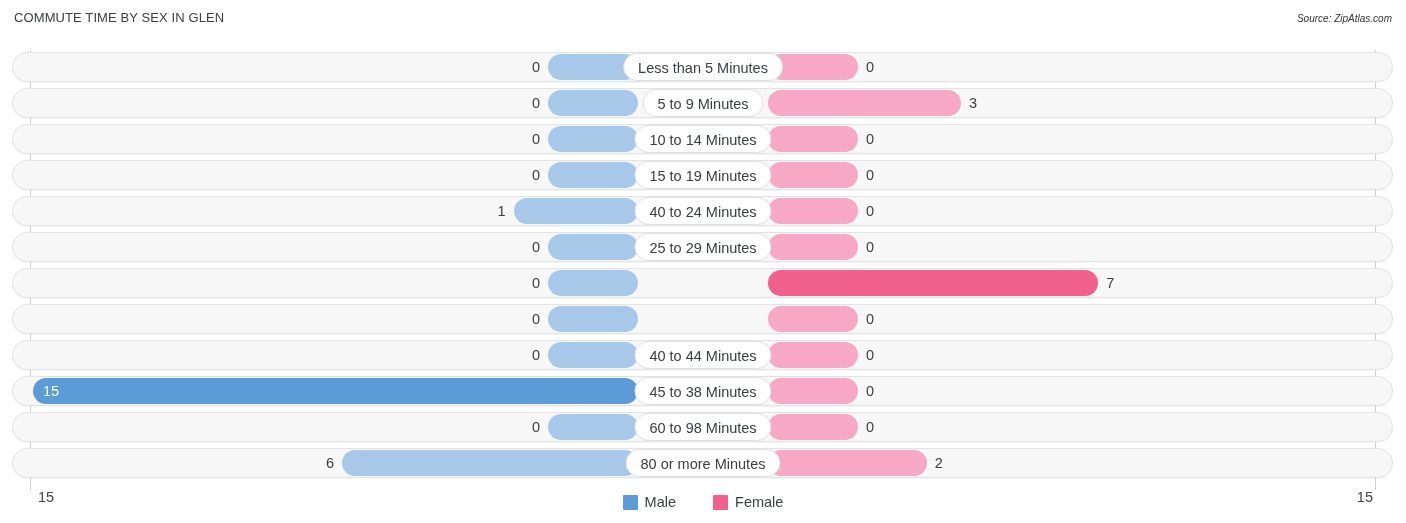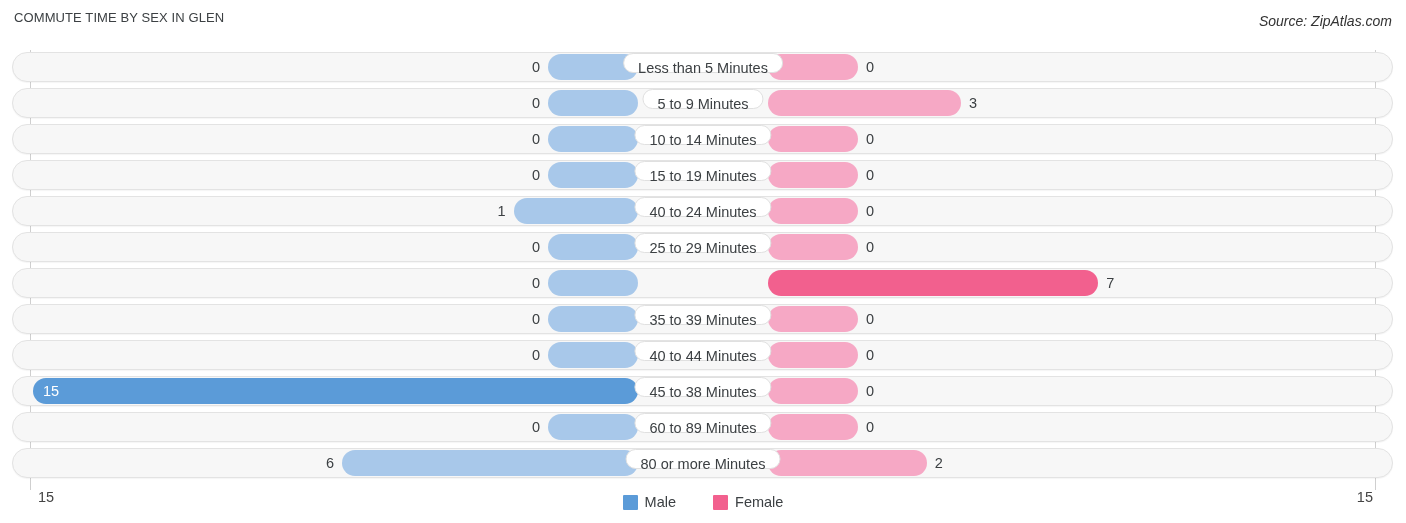--- a/index.html
+++ b/index.html
@@ -29,21 +29,21 @@
     font-size: 13px;
     font-weight: 400;
     color: #3c4043;
     letter-spacing: 0.1px;
     white-space: nowrap;
   }
   .source-note {
     position: absolute;
     right: 14px;
     top: 13px;
-    font-size: 14px;
+    font-size: 10px;
     font-style: italic;
     color: #333333;
     white-space: nowrap;
   }
 
   
   .plot {
     position: absolute;
     left: 0;
     top: 50px;
@@ -137,21 +137,21 @@
     line-height: 30px;
     font-size: 14.5px;
     color: #ffffff;
     white-space: nowrap;
   }
 
   
   .cat-pill {
     position: absolute;
     top: 1px;
-    height: 20px;
+    height: 28px;
     line-height: 28px;
     background: #ffffff;
     border: 1px solid #e0e0e0;
     border-radius: 14px;
     font-size: 14.5px;
     color: #3c4043;
     text-align: left;
     padding: 0 14px;
     box-sizing: border-box;
     white-space: nowrap;
@@ -286,21 +286,20 @@
             <div class="val female-val" style="left: 1106.33px;">7</div>
           </div>
         </div>
         <div class="row">
           <div class="track"></div>
           <div class="bars">
             <div class="bar male" style="left: 548px; width: 90px;"></div>
             <div class="bar female" style="left: 768px; width: 90px;"></div>
             <div class="val male-val" style="left: 488px; width: 52px;">0</div>
             <div class="val female-val" style="left: 866px;">0</div>
-            <div class="cat-pill">35 to 39 Minutes</div>
           </div>
         </div>
         <div class="row">
           <div class="track"></div>
           <div class="bars">
             <div class="bar male" style="left: 548px; width: 90px;"></div>
             <div class="bar female" style="left: 768px; width: 90px;"></div>
             <div class="val male-val" style="left: 488px; width: 52px;">0</div>
             <div class="val female-val" style="left: 866px;">0</div>
             <div class="cat-pill">40 to 44 Minutes</div>
@@ -316,21 +315,21 @@
             <div class="cat-pill">45 to 38 Minutes</div>
           </div>
         </div>
         <div class="row">
           <div class="track"></div>
           <div class="bars">
             <div class="bar male" style="left: 548px; width: 90px;"></div>
             <div class="bar female" style="left: 768px; width: 90px;"></div>
             <div class="val male-val" style="left: 488px; width: 52px;">0</div>
             <div class="val female-val" style="left: 866px;">0</div>
-            <div class="cat-pill">60 to 89 Minutes</div>
+            <div class="cat-pill">60 to 98 Minutes</div>
           </div>
         </div>
         <div class="row">
           <div class="track"></div>
           <div class="bars">
             <div class="bar male" style="left: 342px; width: 296px;"></div>
             <div class="bar female" style="left: 768px; width: 158.667px;"></div>
             <div class="val male-val" style="left: 282px; width: 52px;">6</div>
             <div class="val female-val" style="left: 934.667px;">2</div>
             <div class="cat-pill">80 or more Minutes</div>

